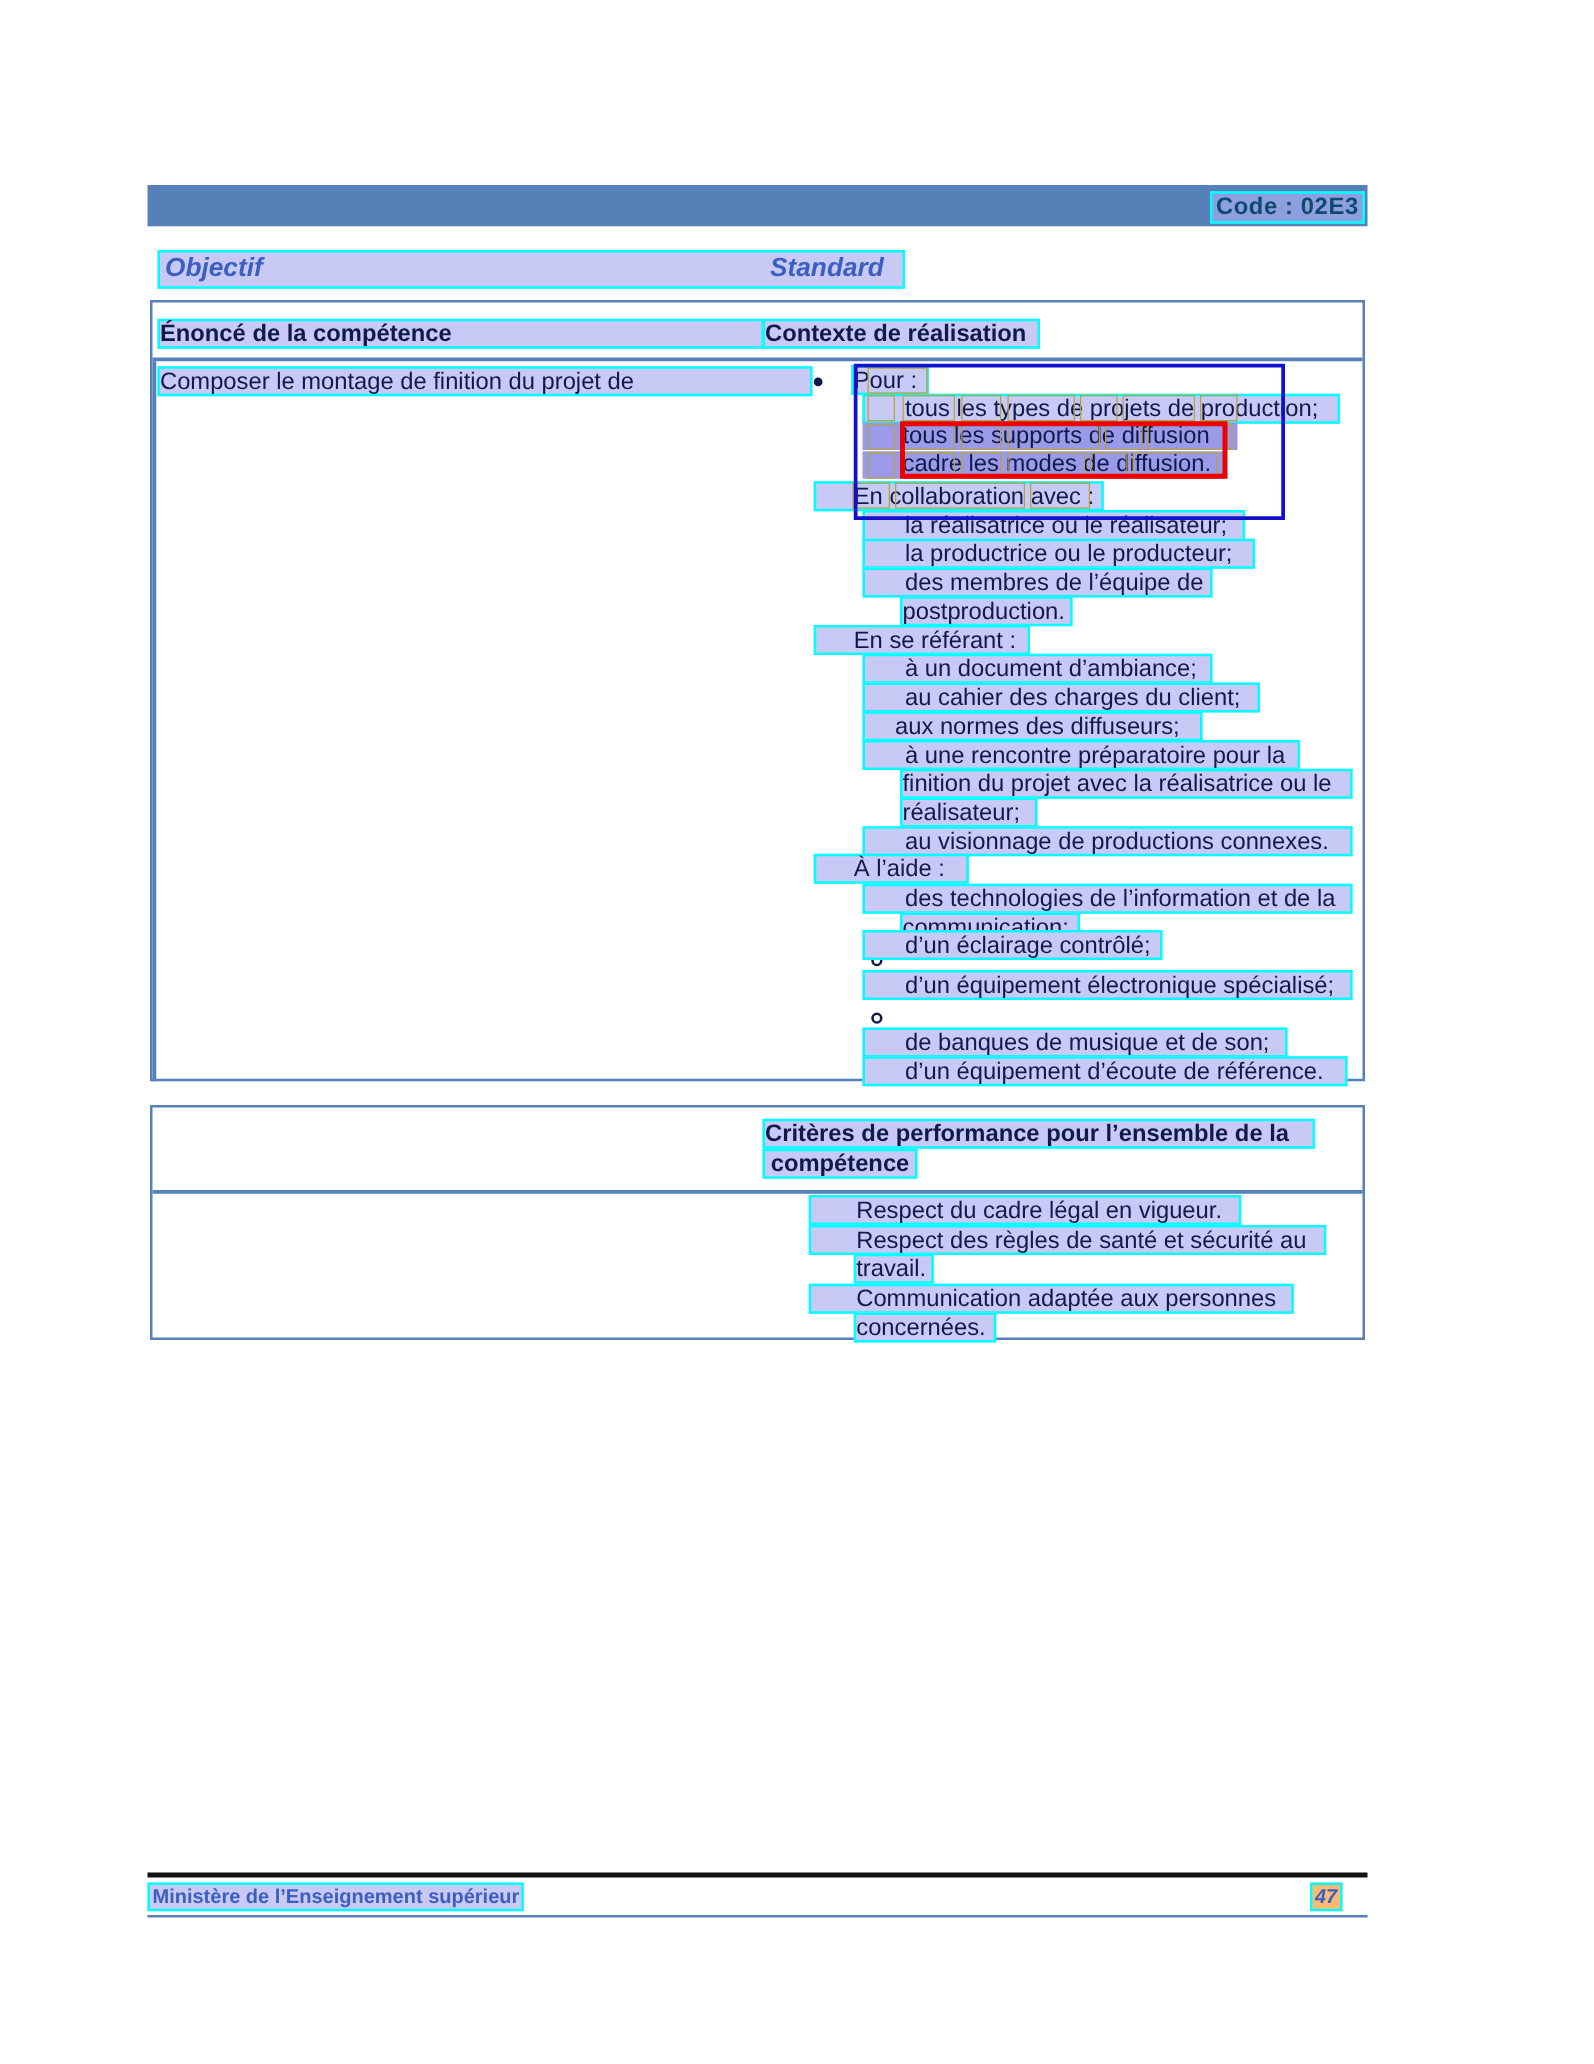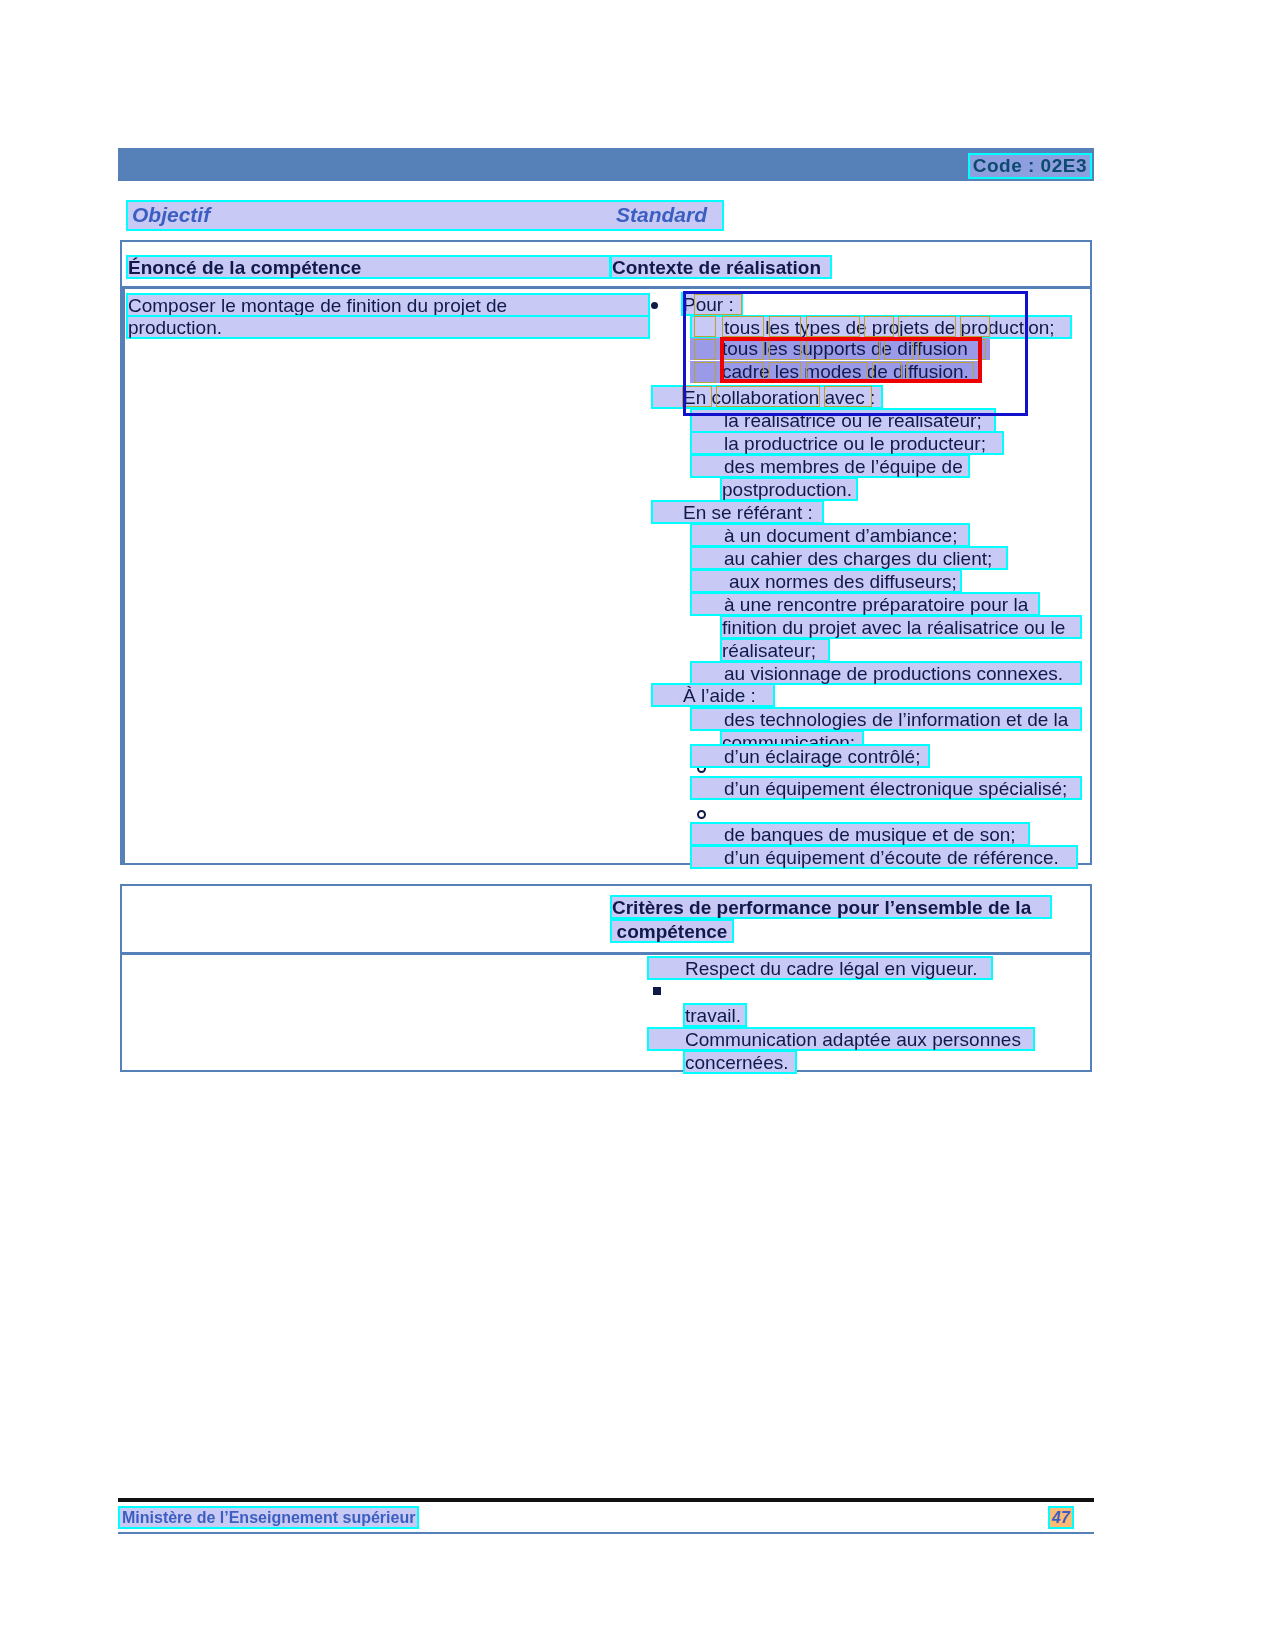--- a/index.html
+++ b/index.html
@@ -130,21 +130,20 @@
 
   <div class="tbl1">
     <div class="hdr-sep"></div>
     <div class="vsep"></div>
   </div>
 
   <div class="hl hdr-hl" style="left:126px;top:255px;width:485px;height:24px;">Énoncé de la compétence</div>
   <div class="hl hdr-hl" style="left:610px;top:255px;width:222px;height:24px;">Contexte de réalisation</div>
 
   <div class="hl body-hl" style="left:126px;top:293px;width:524px;height:24px;">Composer le montage de finition du projet de</div>
-  <div class="hl body-hl" style="left:126px;top:315px;width:524px;height:24px;">production.</div>
 
   <div class="bl1" style="left:651px;top:302px;"></div>
   <div class="hl body-hl" style="left:681px;top:292px;width:62px;height:24px;">Pour :</div>
 
   <div class="bl2" style="left:697px;top:325px;"></div>
   <div class="hl body-hl" style="left:690px;top:315px;width:382px;height:24px;padding-left:32px;">tous les types de projets de production;</div>
 
   <div class="bl2" style="left:697px;top:348px;"></div>
   <div class="sel-fill" style="left:690px;top:338px;width:300px;height:22px;"></div>
   <div class="hl body-hl" style="left:690px;top:338px;width:297px;height:23px;padding-left:32px;background:transparent;border:none;">tous les supports de diffusion</div>
@@ -169,21 +168,21 @@
   <div class="bl1s" style="left:653px;top:512px;"></div>
   <div class="hl body-hl" style="left:651px;top:500px;width:173px;height:24px;padding-left:30px;">En se référant :</div>
 
   <div class="bl2" style="left:697px;top:533px;"></div>
   <div class="hl body-hl" style="left:690px;top:523px;width:280px;height:24px;padding-left:32px;">à un document d’ambiance;</div>
 
   <div class="bl2" style="left:697px;top:556px;"></div>
   <div class="hl body-hl" style="left:690px;top:546px;width:318px;height:24px;padding-left:32px;">au cahier des charges du client;</div>
 
   <div class="bl2" style="left:697px;top:579px;"></div>
-  <div class="hl body-hl" style="left:690px;top:569px;width:272px;height:24px;padding-left:37px;">aux normes des diffuseurs;</div>
+  <div class="hl body-hl" style="left:690px;top:569px;width:272px;height:24px;padding-left:24px;">aux normes des diffuseurs;</div>
 
   <div class="bl2" style="left:697px;top:602px;"></div>
   <div class="hl body-hl" style="left:690px;top:592px;width:350px;height:24px;padding-left:32px;">à une rencontre préparatoire pour la</div>
   <div class="hl body-hl" style="left:720px;top:615px;width:362px;height:24px;">finition du projet avec la réalisatrice ou le</div>
   <div class="hl body-hl" style="left:720px;top:638px;width:110px;height:24px;">réalisateur;</div>
 
   <div class="bl2" style="left:697px;top:671px;"></div>
   <div class="hl body-hl" style="left:690px;top:661px;width:392px;height:24px;padding-left:32px;">au visionnage de productions connexes.</div>
 
   <div class="bl1s" style="left:653px;top:690px;"></div>
@@ -243,20 +242,21 @@
     <div class="hdr-sep"></div>
   </div>
 
   <div class="hl hdr-hl" style="left:610px;top:895px;width:442px;height:24px;">Critères de performance pour l’ensemble de la</div>
   <div class="hl hdr-hl" style="left:610px;top:919px;width:124px;height:24px;text-align:center;">compétence</div>
 
   <div class="bl1s" style="left:653px;top:963px;"></div>
   <div class="hl body-hl" style="left:647px;top:956px;width:346px;height:24px;padding-left:36px;">Respect du cadre légal en vigueur.</div>
 
   <div class="bl1s" style="left:653px;top:987px;"></div>
+  <div class="hl body-hl" style="left:647px;top:980px;width:414px;height:24px;padding-left:36px;">Respect des règles de santé et sécurité au</div>
   <div class="hl body-hl" style="left:683px;top:1003px;width:64px;height:24px;">travail.</div>
 
   <div class="bl1s" style="left:653px;top:1035px;"></div>
   <div class="hl body-hl" style="left:647px;top:1027px;width:388px;height:24px;padding-left:36px;">Communication adaptée aux personnes</div>
   <div class="hl body-hl" style="left:683px;top:1050px;width:114px;height:24px;">concernées.</div>
 
   <div class="foot-rule"></div>
   <div class="foot-left">Ministère de l’Enseignement supérieur</div>
   <div class="foot-right">47</div>
   <div class="foot-rule2"></div>

